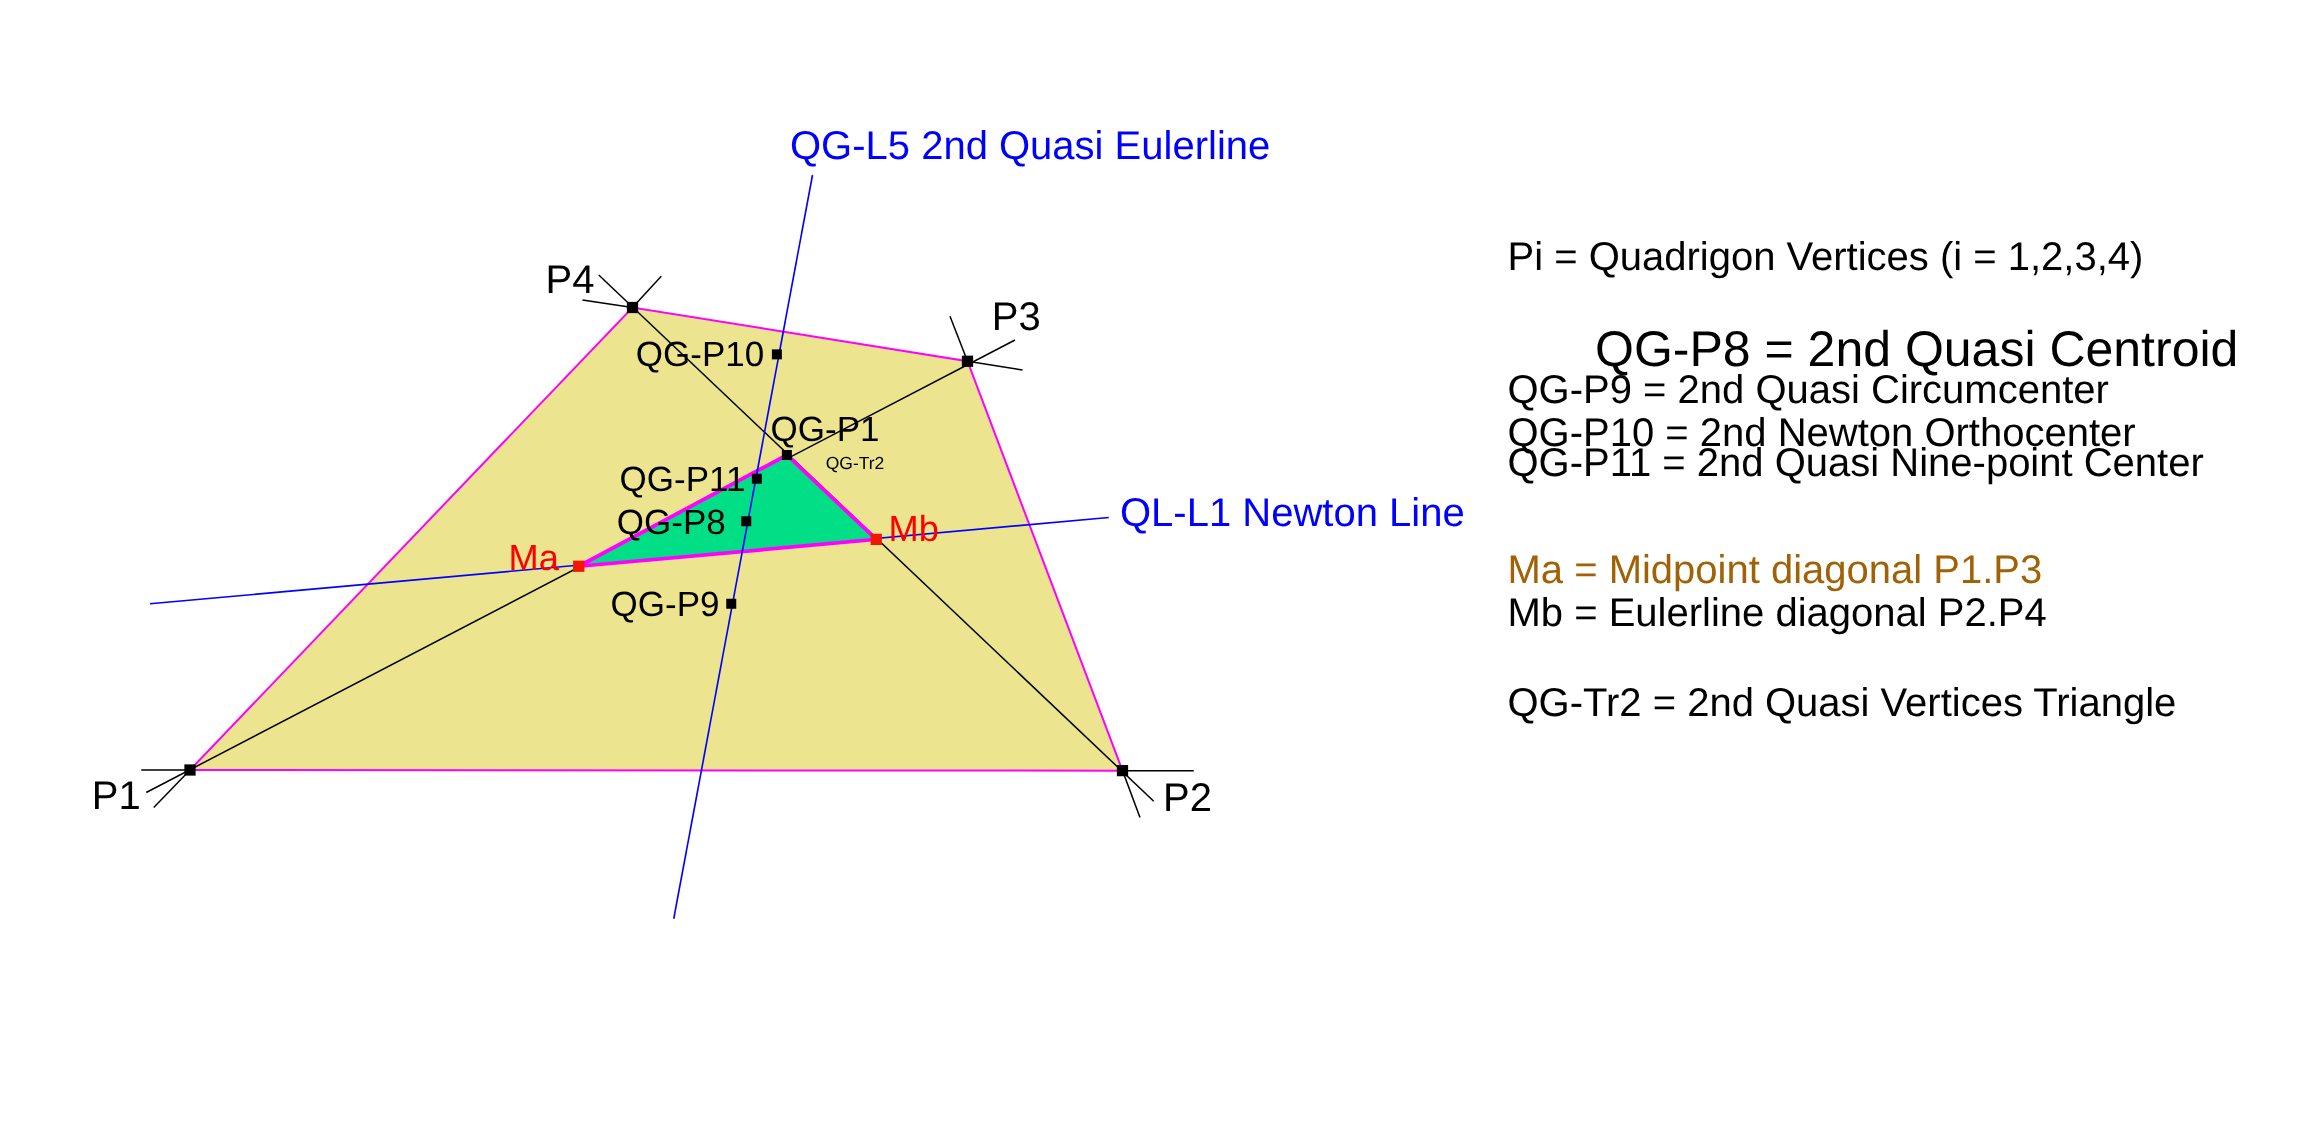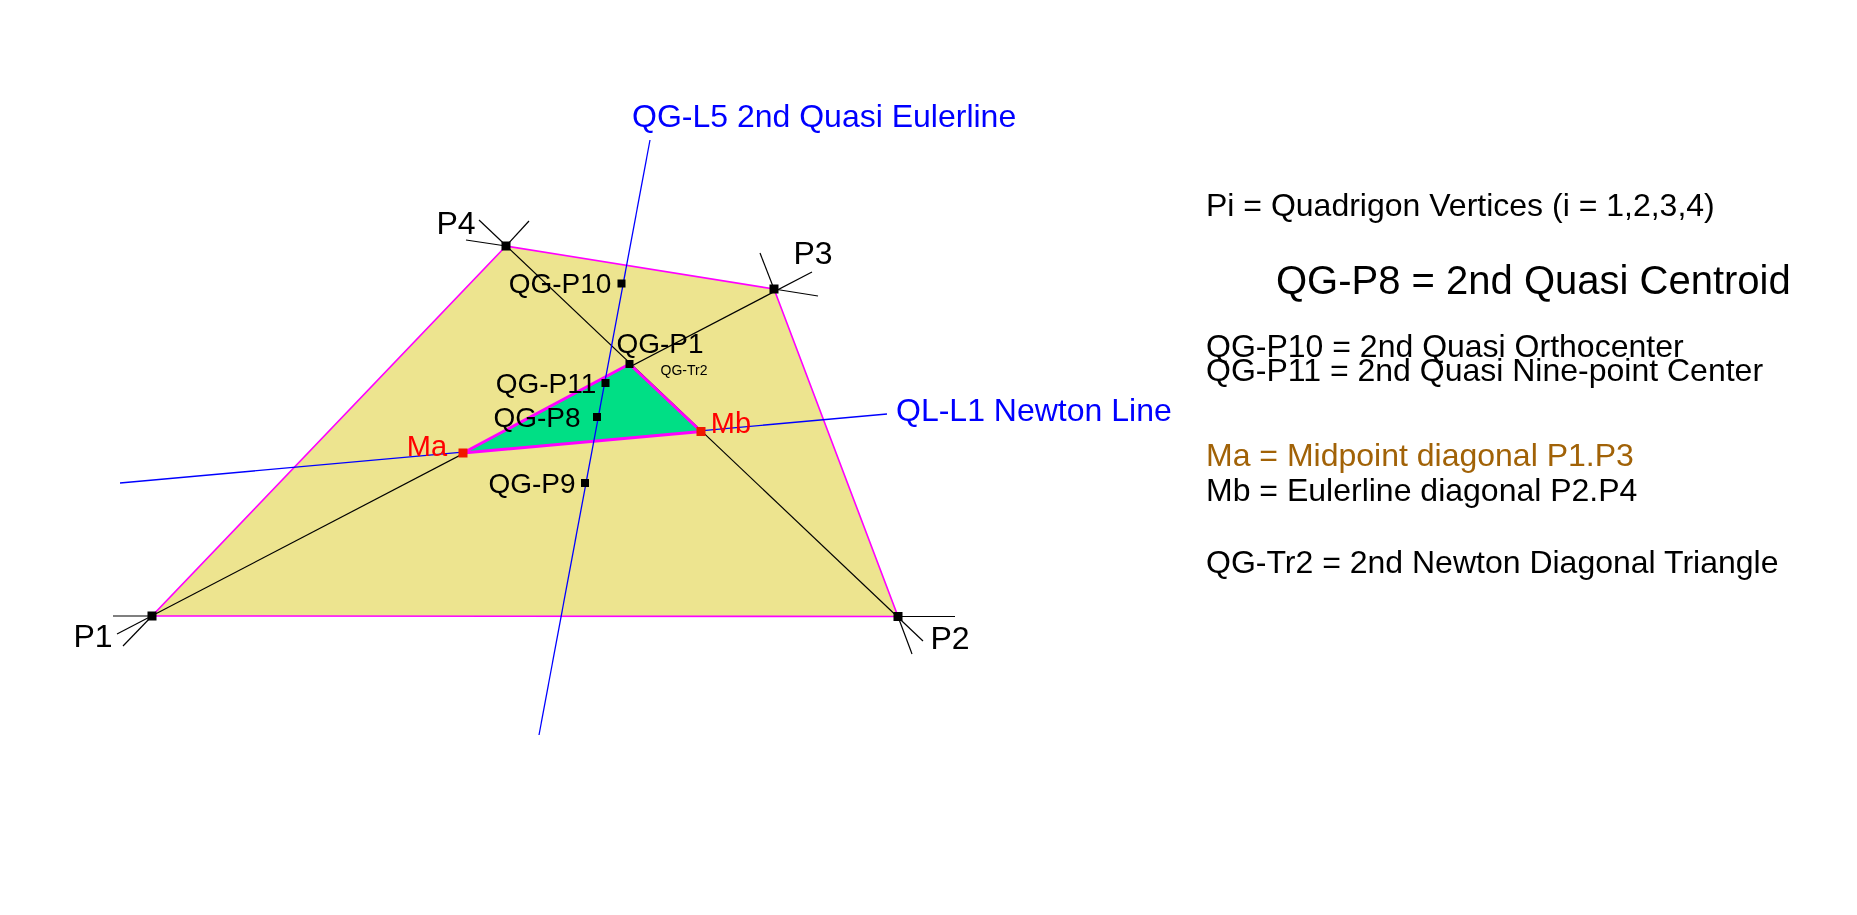--- a/index.html
+++ b/index.html
@@ -51,19 +51,20 @@
       <text x="546" y="393" fill="#000000" font-size="28" text-anchor="middle">QG-P11</text>
       <text x="684" y="375" fill="#000000" font-size="14" text-anchor="middle">QG-Tr2</text>
       <text x="427" y="456" fill="#FF0000" font-size="29" text-anchor="middle">Ma</text>
       <text x="731" y="433" fill="#FF0000" font-size="29" text-anchor="middle">Mb</text>
       <text x="632" y="127" fill="#0000FF" font-size="32" text-anchor="start">QG-L5 2nd Quasi Eulerline</text>
       <text x="896" y="421" fill="#0000FF" font-size="32" text-anchor="start">QL-L1 Newton Line</text>
     </svg>
   <div id="legend">
       <div class="legend-line" style="left: 1206px; top: 187px; font-size: 32px; color: rgb(0, 0, 0);">Pi = Quadrigon Vertices (i = 1,2,3,4)</div>
       <div class="legend-line" style="left: 1276px; top: 258px; font-size: 40px; color: rgb(0, 0, 0);">QG-P8 = 2nd Quasi Centroid</div>
-      <div class="legend-line" style="left: 1206px; top: 328px; font-size: 32px; color: rgb(0, 0, 0);">QG-P10 = 2nd Quasi Orthocenter</div>
+      <div class="legend-line" style="left: 1206px; top: 293px; font-size: 32px; color: rgb(0, 0, 0);">QG-P9 = 2nd Quasi Circumcenter</div>
+      <div class="legend-line" style="left: 1206px; top: 328px; font-size: 32px; color: rgb(0, 0, 0);">QG-P10 = 2nd Newton Orthocenter</div>
       <div class="legend-line" style="left: 1206px; top: 352px; font-size: 32px; color: rgb(0, 0, 0);">QG-P11 = 2nd Quasi Nine-point Center</div>
       <div class="legend-line" style="left: 1206px; top: 437px; font-size: 32px; color: #a16207;">Ma = Midpoint diagonal P1.P3</div>
       <div class="legend-line" style="left: 1206px; top: 472px; font-size: 32px; color: rgb(0, 0, 0);">Mb = Eulerline diagonal P2.P4</div>
-      <div class="legend-line" style="left: 1206px; top: 544px; font-size: 32px; color: rgb(0, 0, 0);">QG-Tr2 = 2nd Newton Diagonal Triangle</div>
+      <div class="legend-line" style="left: 1206px; top: 544px; font-size: 32px; color: rgb(0, 0, 0);">QG-Tr2 = 2nd Quasi Vertices Triangle</div>
     </div>
 </div>
 
 </body></html>

